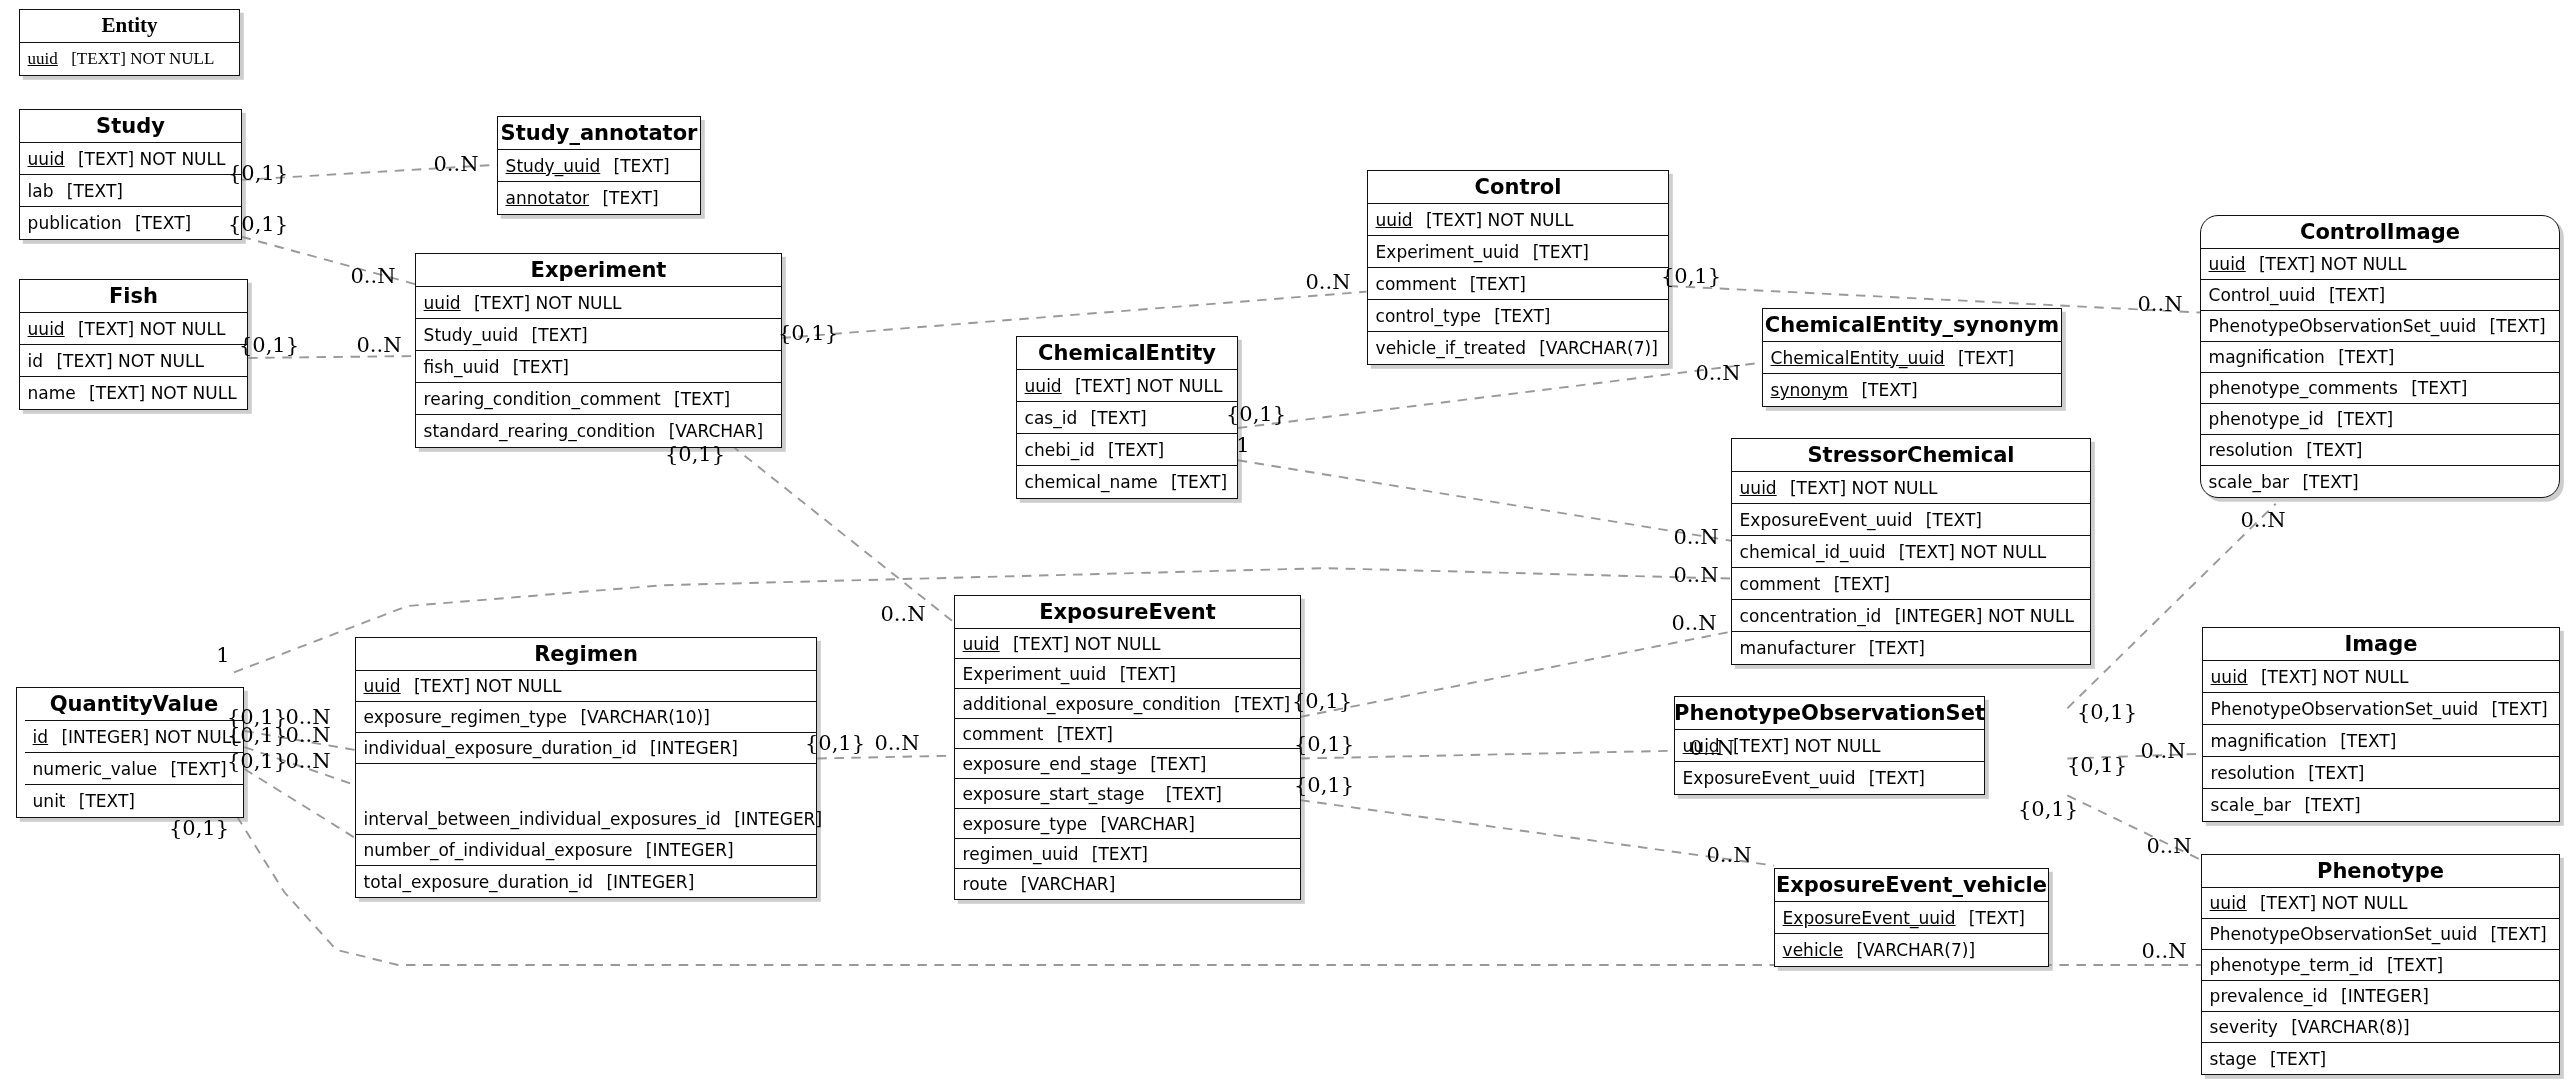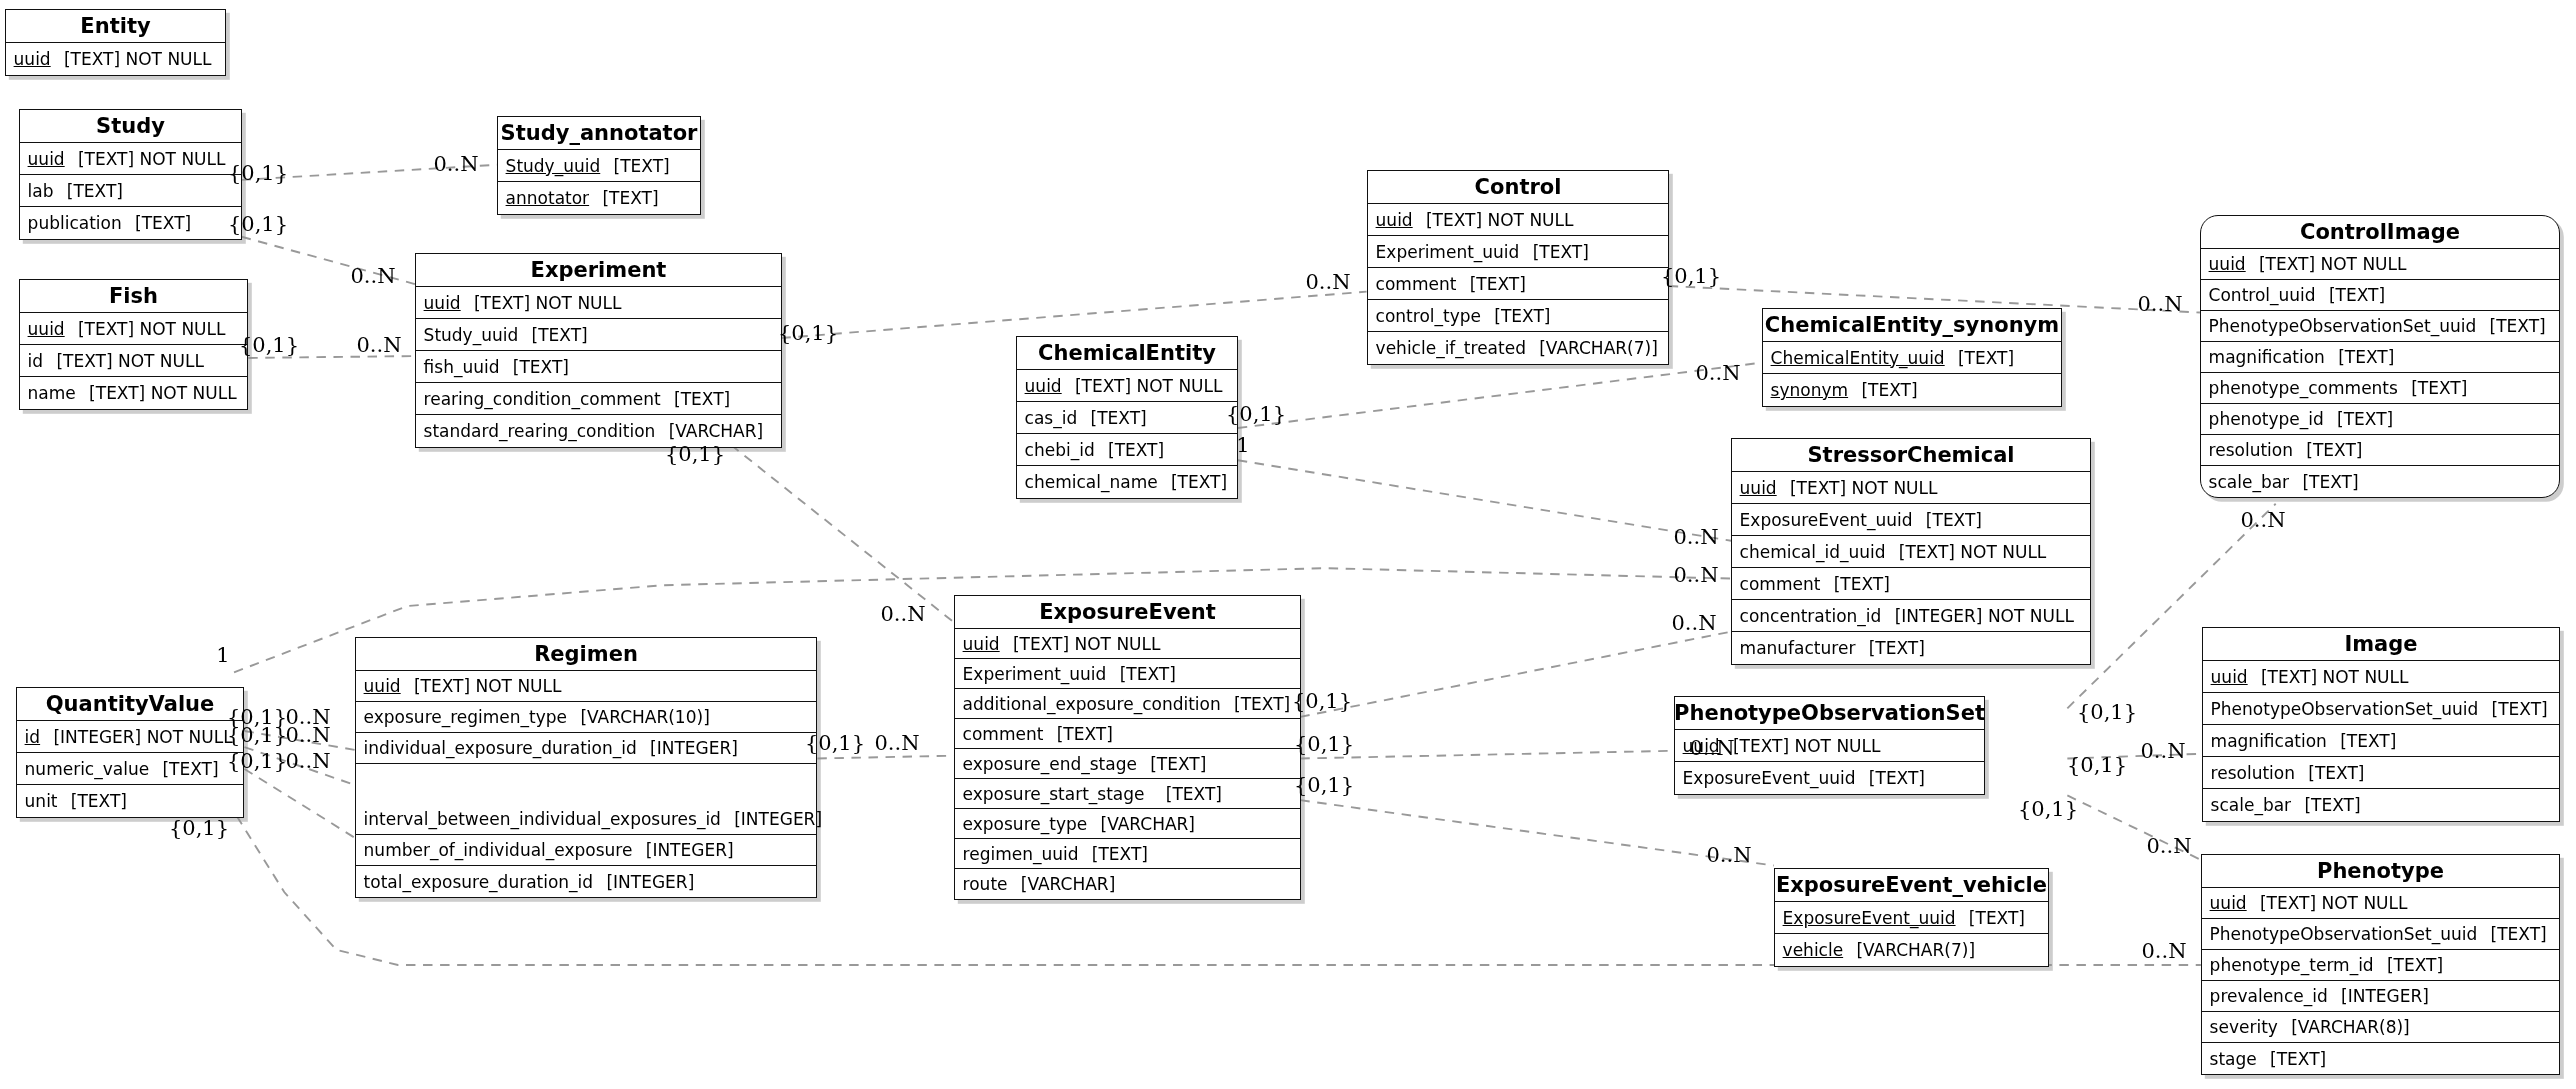--- a/index.html
+++ b/index.html
@@ -42,21 +42,21 @@
       <polyline points="258,772 375,792" class="edge"></polyline>
       <polyline points="258,789 375,829" class="edge"></polyline>
       <polyline points="258,812 375,885" class="edge"></polyline>
       <polyline points="250,862 300,942 355,1003 420,1019 2324,1019" class="edge"></polyline>
       <polyline points="1762,302 2323,330" class="edge"></polyline>
       <polyline points="2183,748 2403,532" class="edge"></polyline>
       <polyline points="2183,801 2325,796" class="edge"></polyline>
       <polyline points="2183,840 2324,908" class="edge"></polyline>
     </svg>
   <div id="tables">
-      <div class="table" style="left: 5px; top: 8.5px; width: 221px;">
+      <div class="table" style="left: 19px; top: 8.5px; width: 221px; font-family: Liberation Serif, serif;">
         <div class="ttl" style="height: 33px;">Entity</div>
         <div class="row" style="height: 32px;">
           <span class="fname pk">uuid</span>
           <span class="ftype">[TEXT] NOT NULL</span>
         </div>
       </div>
       <div class="table" style="left: 19px; top: 109px; width: 223px;">
         <div class="ttl" style="height: 33px;">Study</div>
         <div class="row" style="height: 32px;">
           <span class="fname pk">uuid</span>
@@ -294,21 +294,21 @@
         </div>
         <div class="row" style="height: 31px;">
           <span class="fname">number_of_individual_exposure</span>
           <span class="ftype">[INTEGER]</span>
         </div>
         <div class="row" style="height: 31px;">
           <span class="fname">total_exposure_duration_id</span>
           <span class="ftype">[INTEGER]</span>
         </div>
       </div>
-      <div class="table" style="left: 16px; top: 687px; width: 228px;">
+      <div class="table" style="left: 16px; top: 687px; width: 228px; padding-left: 8px;">
         <div class="ttl" style="height: 33px;">QuantityValue</div>
         <div class="row" style="height: 32px;">
           <span class="fname pk">id</span>
           <span class="ftype">[INTEGER] NOT NULL</span>
         </div>
         <div class="row" style="height: 32px;">
           <span class="fname">numeric_value</span>
           <span class="ftype">[TEXT]</span>
         </div>
         <div class="row" style="height: 32px;">

